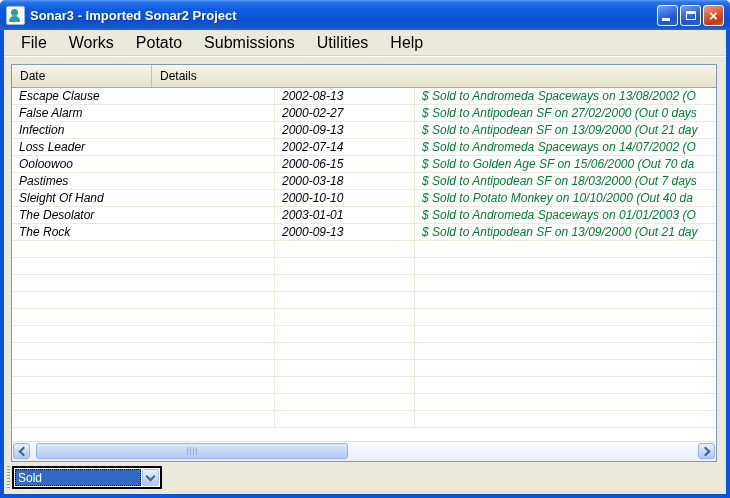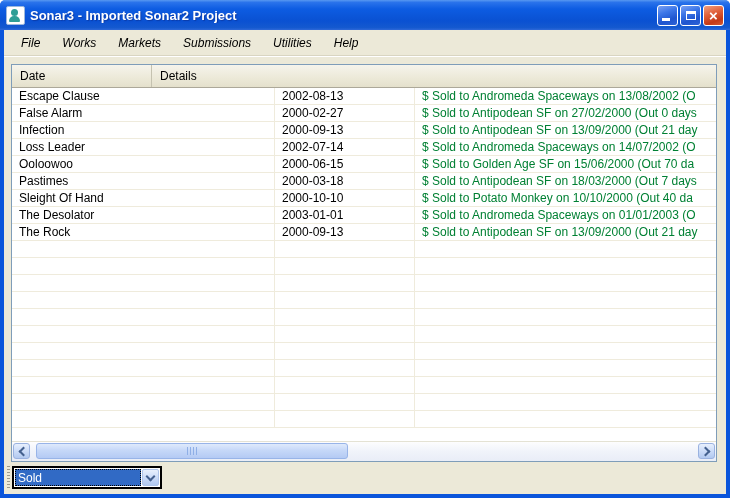--- a/index.html
+++ b/index.html
@@ -22,32 +22,32 @@
   .glyph-max{position:absolute;left:5px;top:5px;width:10px;height:9px;box-sizing:border-box;border:1px solid #fff;border-top:3px solid #fff;}
   .glyph-close{position:absolute;inset:0;color:#fff;font-size:15px;font-weight:bold;line-height:19px;text-align:center;}
 
   
   .frame-body{position:absolute;top:30px;left:0;right:0;bottom:0;background:#ECE9D8;
     border-left:4px solid #0A55DB;border-right:4px solid #0A55DB;border-bottom:4px solid #0A55DB;box-sizing:border-box;}
 
   
   .menubar{height:25px;display:flex;align-items:center;padding-left:6px;background:#ECE9D8;
     border-bottom:1px solid #d9d5c2;box-shadow:0 1px 0 #ffffff;}
-  .menu-item{padding:3px 11px;font-size:12px;color:#000;white-space:nowrap;font-style:italic;}
+  .menu-item{padding:3px 11px;font-size:16px;color:#000;white-space:nowrap;}
 
   
   .listview{position:absolute;left:7px;right:9px;top:34px;height:398px;background:#fff;
     border:1px solid #7F9DB9;box-sizing:border-box;display:flex;flex-direction:column;overflow:hidden;}
   .lv-header{height:23px;flex:0 0 auto;display:flex;background:linear-gradient(180deg,#f6f4ec 0%,#ECE9D8 60%,#e4e0cc 100%);
     border-bottom:1px solid #ACA899;box-sizing:border-box;}
   .hcell{box-sizing:border-box;padding:4px 0 0 8px;font-size:12px;color:#000;border-right:1px solid #c5c2b0;white-space:nowrap;overflow:hidden;}
   .hcell.c-title{width:263px;flex:0 0 auto;}
   .hcell.c-date{width:140px;flex:0 0 auto;}
   .hcell.c-details{flex:1;border-right:none;}
-  .lv-rows{flex:1;overflow:hidden;}
+  .lv-rows{flex:1;overflow:hidden;font-style:italic;}
   .lv-row{height:17px;display:flex;border-bottom:1px solid #EFEBDC;box-sizing:border-box;}
   .cell{box-sizing:border-box;padding:1px 0 0 7px;font-size:12px;line-height:14px;color:#000;
     border-right:1px solid #EFEBDC;white-space:nowrap;overflow:hidden;}
   .cell.c-title{width:263px;flex:0 0 auto;}
   .cell.c-date{width:140px;flex:0 0 auto;}
   .cell.c-details{flex:1;border-right:none;color:#008033;}
 
   
   .hscroll{flex:0 0 auto;height:19px;position:relative;background:linear-gradient(180deg,#fdfdfe 0%,#f0f3fa 50%,#e9edf7 100%);border-top:1px solid #e4e2d4;}
   .sb-btn{position:absolute;top:1px;width:17px;height:16px;border:1px solid #9ab2e0;border-radius:3px;
@@ -92,21 +92,21 @@
           <div class="glyph-close">×</div>
         </div>
     </div>
   </div>
 
   <div class="frame-body">
 
     <div class="menubar" id="menubar">
         <div class="menu-item">File</div>
         <div class="menu-item">Works</div>
-        <div class="menu-item">Markets</div>
+        <div class="menu-item">Potato</div>
         <div class="menu-item">Submissions</div>
         <div class="menu-item">Utilities</div>
         <div class="menu-item">Help</div>
       </div>
 
     <div class="listview">
       <div class="lv-header">
         <div class="hcell c-date">Date</div>
         <div class="hcell c-details">Details</div>
       </div>

